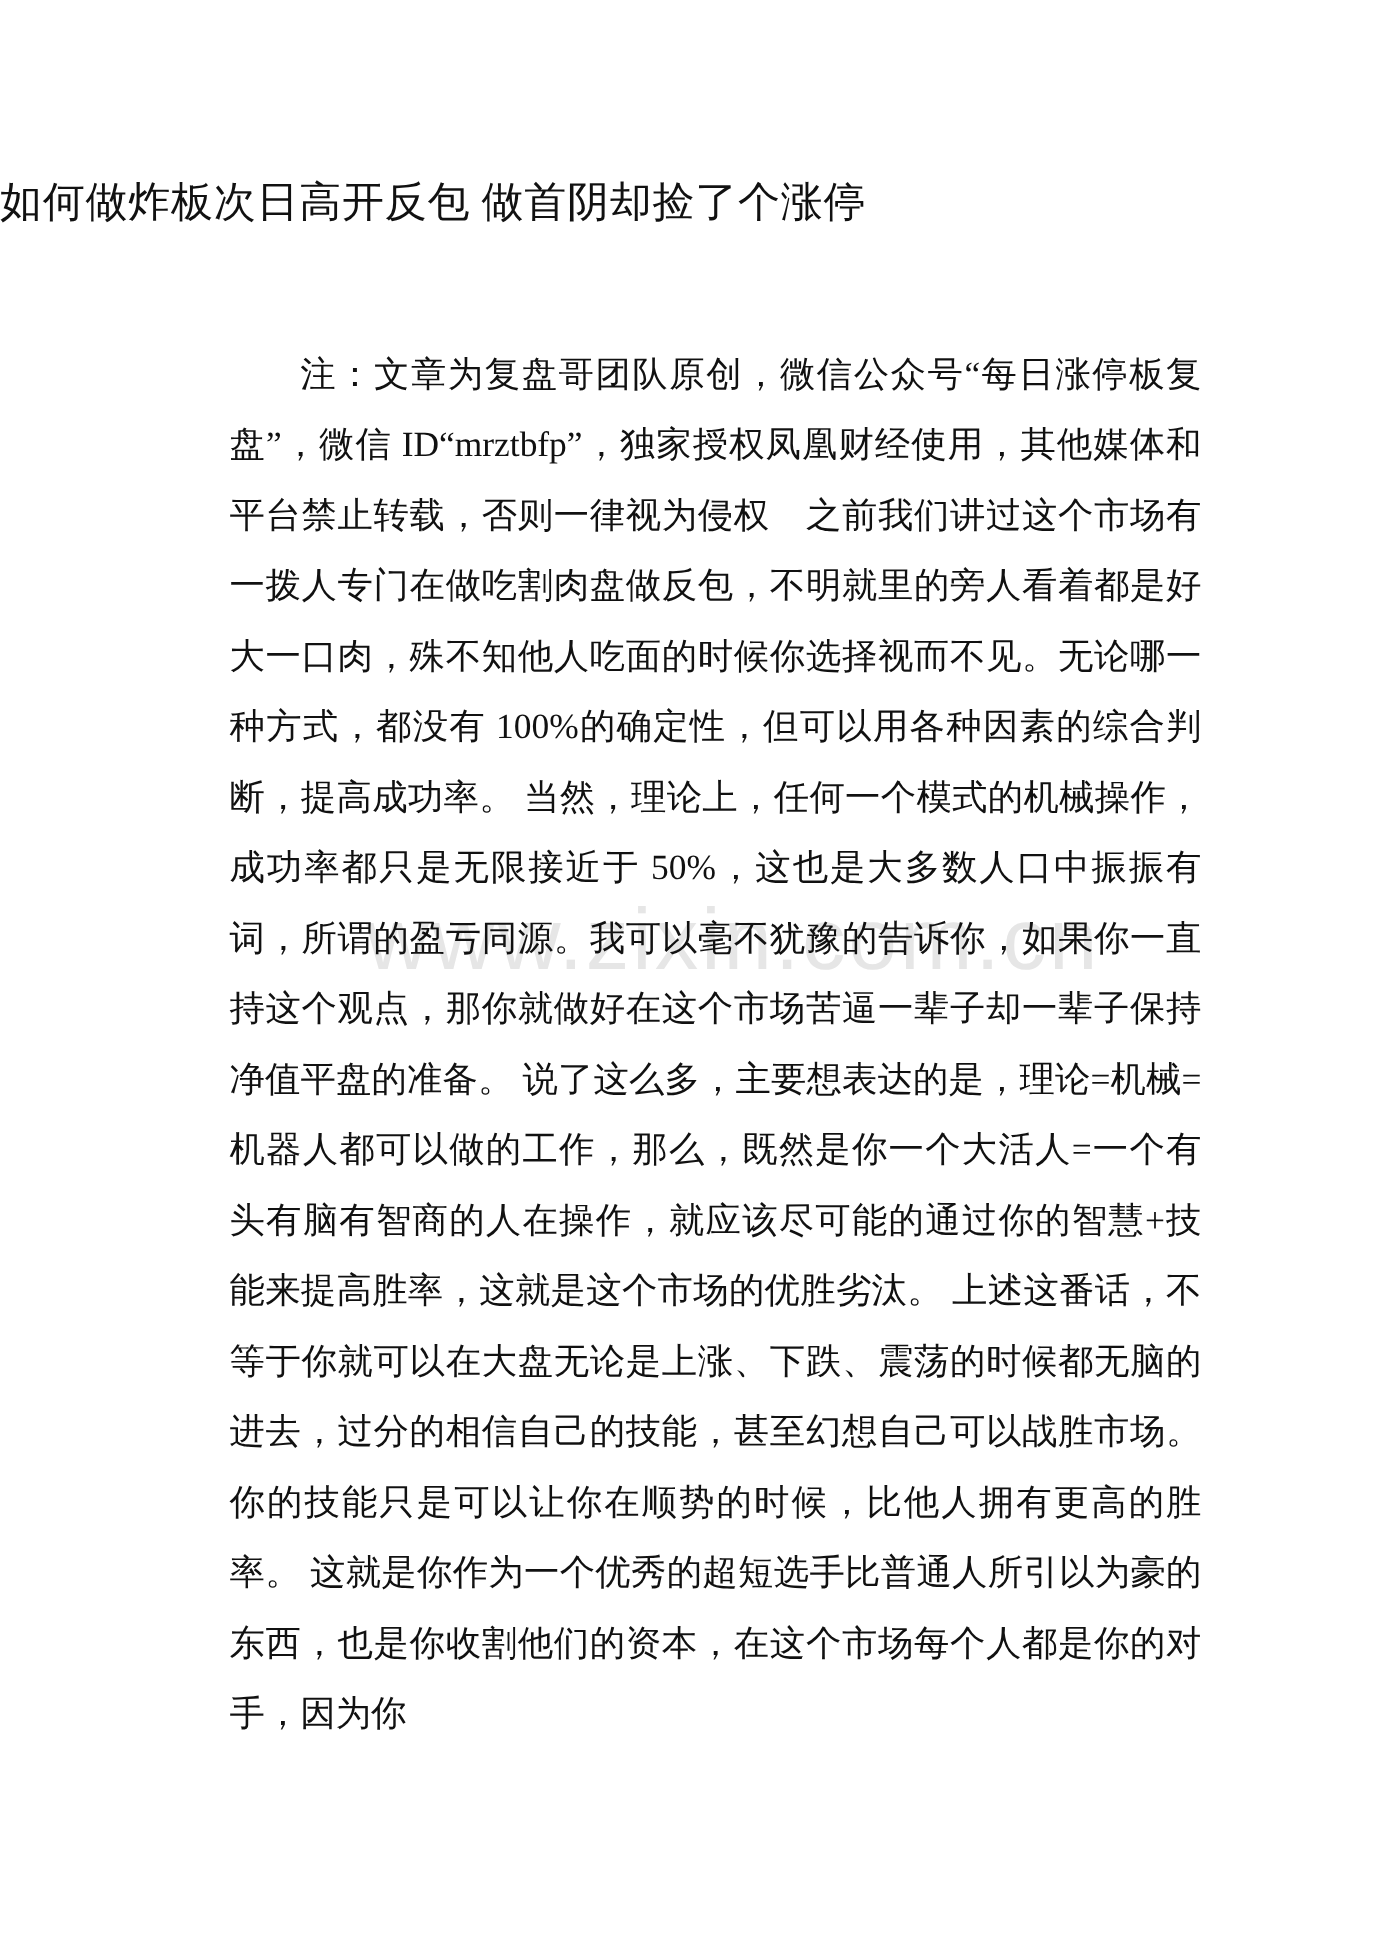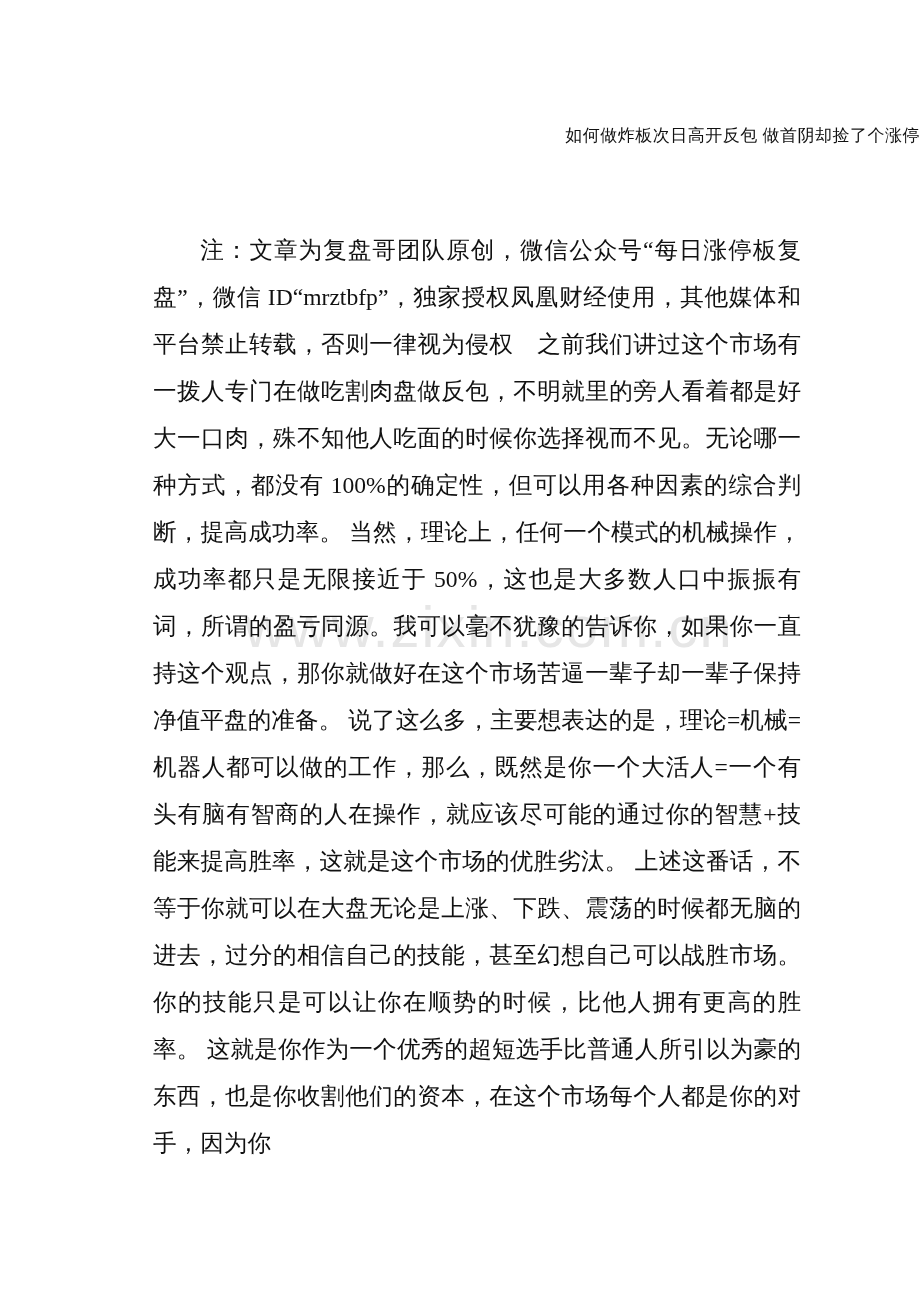--- a/index.html
+++ b/index.html
@@ -19,22 +19,22 @@
       position: absolute;
       left: 0; top: 0;
       width: 920px;
       height: 1302px;
     }
     .title {
       position: absolute;
       top: 118px;
       left: 0;
       width: 920px;
-      text-align: right;
-      font-size: 17px;
+      text-align: left;
+      font-size: 28px;
       line-height: 36px;
       letter-spacing: 0.5px;
     }
     .body-text {
       position: absolute;
       top: 212px;
       left: 138px;
       width: 648px;
       margin: 15px;
       font-size: 23.6px;

